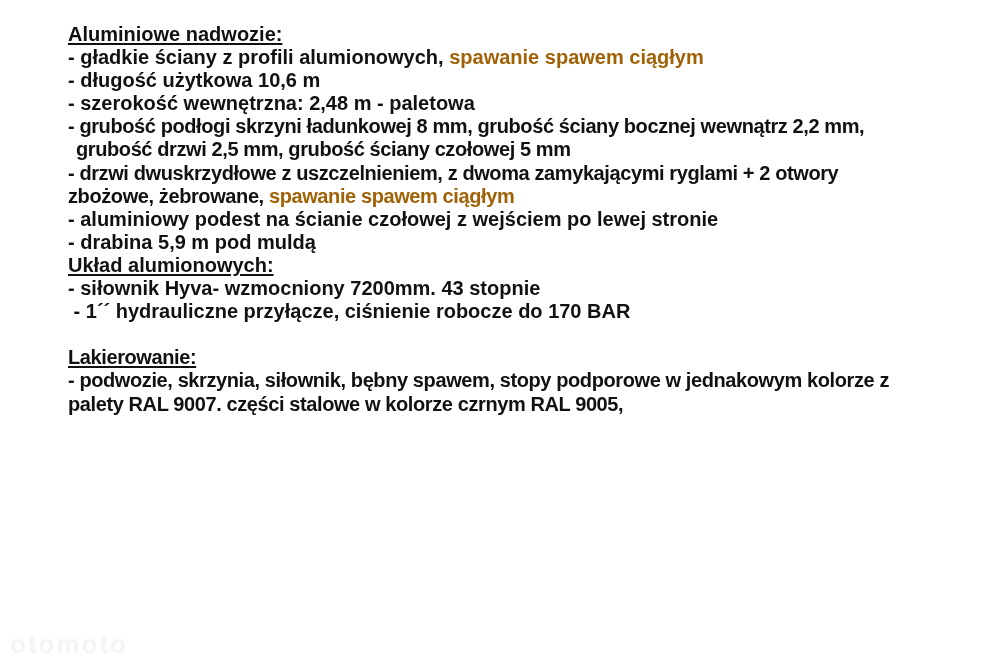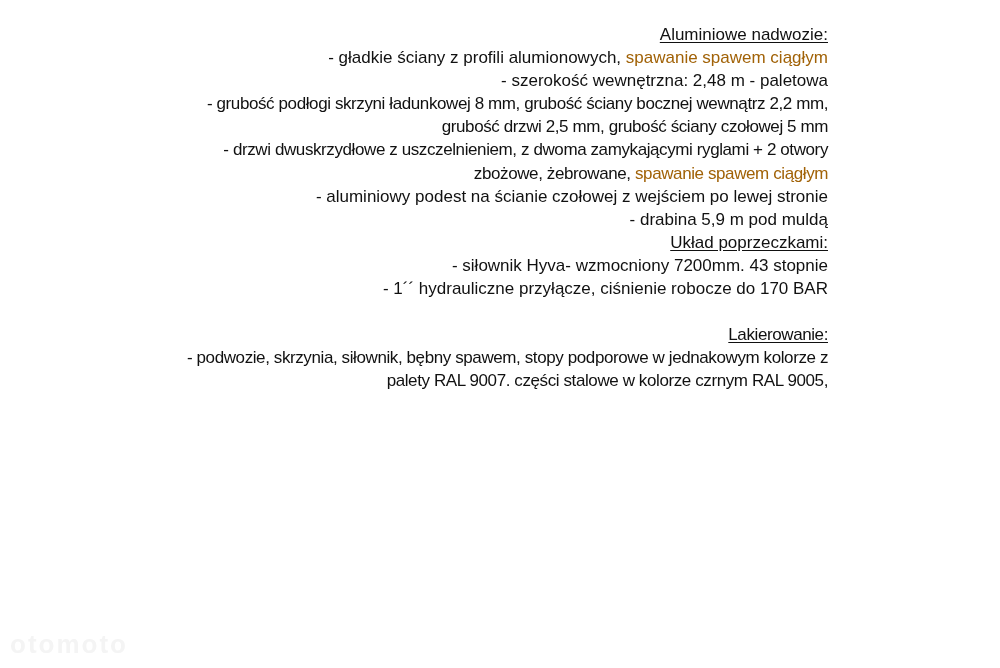--- a/index.html
+++ b/index.html
@@ -15,26 +15,25 @@
       font-family: "Liberation Sans", "DejaVu Sans", sans-serif;
       color: #111111;
     }
     .doc {
       position: absolute;
       left: 68px;
       top: 23px;
       width: 760px;
     }
     .line {
-      font-size: 17px;
-      font-weight: normal;
+      font-size: 20px;
+      font-weight: bold;
       line-height: 23.1px;
       white-space: nowrap;
       letter-spacing: 0px;
-      text-align: right;
     }
     .line.narrow {
       font-family: "Liberation Sans Narrow", "Liberation Sans", sans-serif;
       font-stretch: condensed;
       letter-spacing: -0.4px;
     }
     .heading {
       text-decoration: underline;
       text-underline-offset: 2px;
     }
@@ -58,29 +57,30 @@
     }
   </style>
 </head>
 <body>
 
 <div class="doc">
 
   <div class="line heading">Aluminiowe nadwozie:</div>
 
   <div class="line"><span>- gładkie ściany z profili alumionowych, </span><span class="red">spawanie spawem ciągłym</span></div>
+  <div class="line">- długość użytkowa 10,6 m</div>
   <div class="line">- szerokość wewnętrzna: 2,48 m - paletowa</div>
   <div class="line narrow">- grubość podłogi skrzyni ładunkowej 8 mm, grubość ściany bocznej wewnątrz 2,2 mm,</div>
   <div class="line narrow indent">grubość drzwi 2,5 mm, grubość ściany czołowej 5 mm</div>
   <div class="line narrow">- drzwi dwuskrzydłowe z uszczelnieniem, z dwoma zamykającymi ryglami + 2 otwory</div>
   <div class="line narrow"><span>zbożowe, żebrowane, </span><span class="red">spawanie spawem ciągłym</span></div>
   <div class="line">- aluminiowy podest na ścianie czołowej z wejściem po lewej stronie</div>
   <div class="line">- drabina 5,9 m pod muldą</div>
 
-  <div class="line heading">Układ poprzeczkami:</div>
+  <div class="line heading">Układ alumionowych:</div>
   <div class="line">- siłownik Hyva- wzmocniony 7200mm. 43 stopnie</div>
   <div class="line" style="white-space:pre;"> - 1´´ hydrauliczne przyłącze, ciśnienie robocze do 170 BAR</div>
 
   <div class="blank"></div>
 
   <div class="line heading narrow">Lakierowanie:</div>
   <div class="line narrow">- podwozie, skrzynia, siłownik, bębny spawem, stopy podporowe w jednakowym kolorze z</div>
   <div class="line narrow">palety RAL 9007. części stalowe w kolorze czrnym RAL 9005,</div>
 
 </div>

